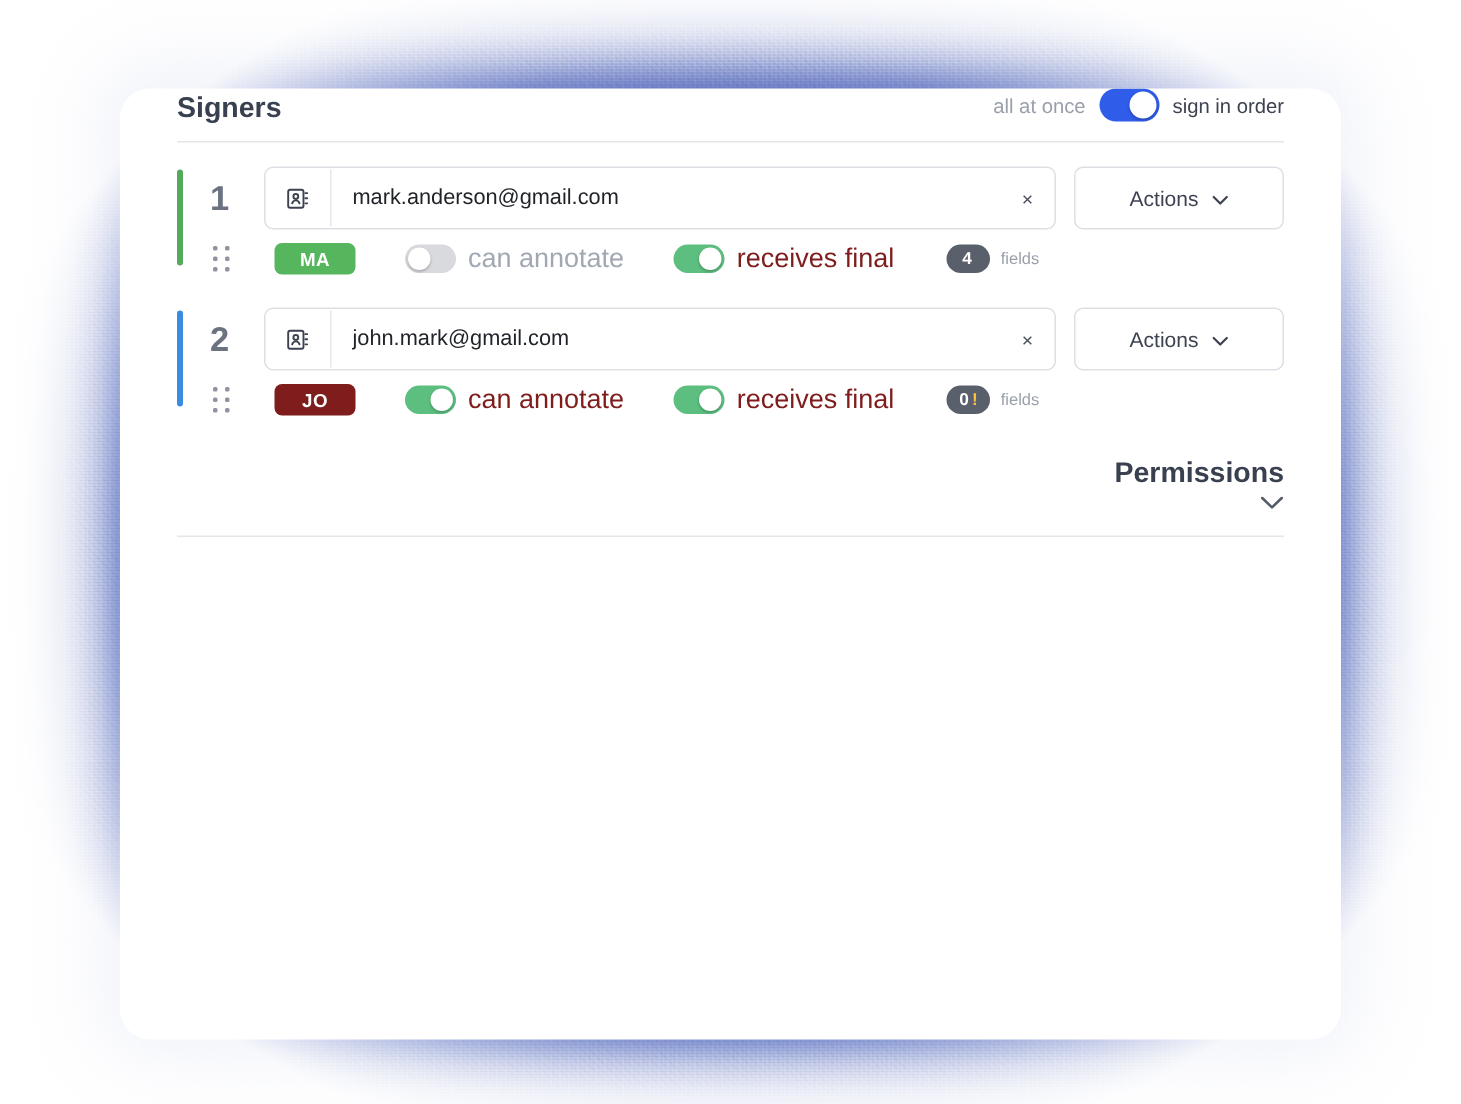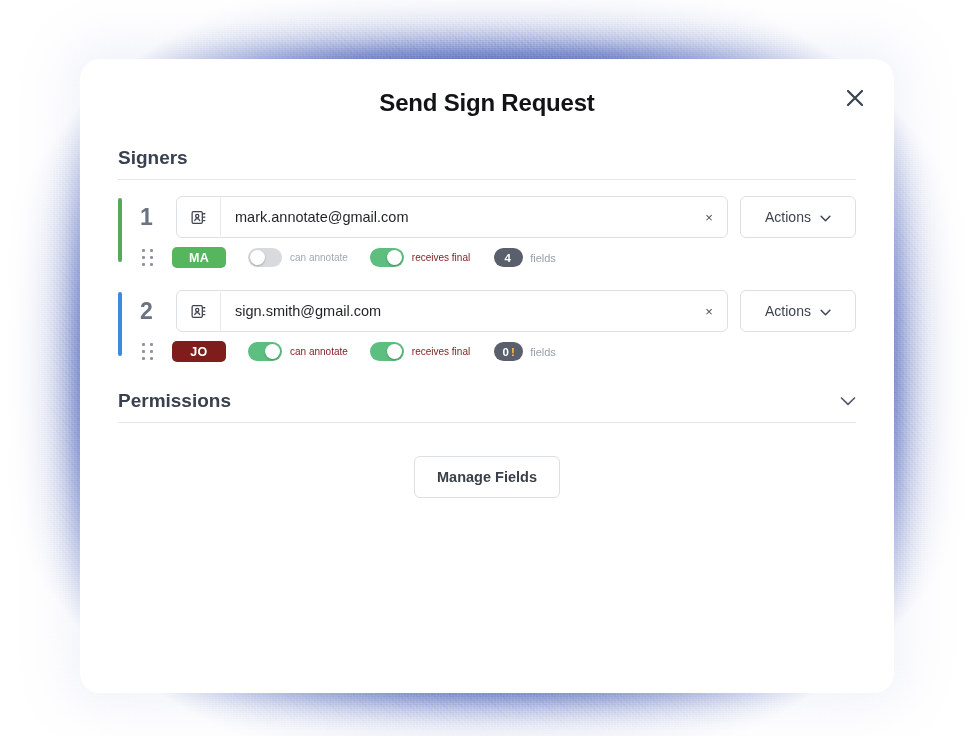--- a/index.html
+++ b/index.html
@@ -230,37 +230,37 @@
     font-size: 13px;
     color: #4a4f59;
     cursor: pointer;
     flex: 0 0 auto;
     margin-right: 4px;
   }
   .actions-btn {
     flex: 0 0 auto;
     height: 40px;
     min-width: 88px;
-    padding: 0 13px;
+    padding: 0 25px;
     border: 1px solid #dcdfe4;
     border-radius: 6px;
     background: #fff;
     display: flex;
     align-items: center;
     justify-content: center;
     gap: 9px;
     font-size: 14px;
     color: #3d4350;
     cursor: pointer;
   }
 
   .signer-bottom {
     display: flex;
     align-items: center;
-    gap: 10px;
+    gap: 21px;
     margin-top: 9px;
     padding-left: 2px;
   }
   .drag-handle {
     width: 14px;
     height: 18px;
     display: grid;
     grid-template-columns: 4px 4px;
     grid-template-rows: repeat(3, 4px);
     gap: 3px 4px;
@@ -292,21 +292,21 @@
   }
   .initials.green { background: #56b65e; }
   .initials.blue  { background: #7f1d1d; }
 
   .opt {
     display: flex;
     align-items: center;
     gap: 8px;
     margin-left: 12px;
   }
-  .opt-label { font-size: 10px; }
+  .opt-label { font-size: 18px; }
   .opt-label.off { color: #a2a8b2; }
   .opt-label.on  { color: #7f1d1d; }
 
   .fields-group {
     display: flex;
     align-items: center;
     gap: 7px;
     margin-left: 14px;
   }
   .count-badge {
@@ -346,20 +346,21 @@
 
   
   .collapse {
     margin-top: 28px;
     display: flex;
     align-items: flex-end;
     justify-content: space-between;
     padding-bottom: 10px;
     border-bottom: 1px solid #e4e6ea;
     cursor: pointer;
+    flex-direction: column;
   }
   .collapse .section-title { font-size: 19px; }
   .chev { color: #545b68; padding-bottom: 2px; }
 
   
   .footer {
     margin-top: 33px;
     display: flex;
     align-items: center;
     justify-content: center;
@@ -393,54 +394,49 @@
 
 <div id="stage">
 
   <div class="glow"></div>
   <div class="glow g2"></div>
   <div class="glow-noise"></div>
   <div class="glow-mask"></div>
 
   <div class="modal">
 
-    <div class="modal-header">
-      <div class="modal-title">Send Sign Request</div>
-      <div class="close-btn">
-        <span>
-          <svg width="22" height="22" viewBox="0 0 22 22" fill="none" stroke="currentColor" stroke-width="2.2" stroke-linecap="round">
-            <path d="M4 4 L18 18 M18 4 L4 18"></path>
-          </svg>
-        </span>
-      </div>
-    </div>
 
     <div class="body-wrap">
 
       
       <div class="section-head">
         <div class="section-title">Signers</div>
+        <div class="order-toggle-wrap">
+          <span class="order-label-off">all at once</span>
+          <div class="tgl blue on"></div>
+          <span class="order-label-on">sign in order</span>
+        </div>
       </div>
 
       <div class="signers">
 
         <div class="signer">
           <div class="accent green"></div>
           <div class="signer-top">
             <div class="signer-num">1</div>
             <div class="email-box">
               <span class="email-icon">
                 <svg width="17" height="17" viewBox="0 0 20 20" fill="none" stroke="currentColor" stroke-width="1.5">
                   <rect x="2.5" y="3" width="12" height="14" rx="1.6"></rect>
                   <circle cx="8.5" cy="8.2" r="1.9"></circle>
                   <path d="M5.6 13.6c.5-1.5 1.7-2.3 2.9-2.3s2.4.8 2.9 2.3" stroke-linecap="round"></path>
                   <path d="M16 5.6h1.4M16 9.6h1.4M16 13.6h1.4" stroke-linecap="round"></path>
                 </svg>
               </span>
-              <span class="email-val">mark.annotate@gmail.com</span>
+              <span class="email-val">mark.anderson@gmail.com</span>
               <span class="email-clear">×</span>
             </div>
             <div class="actions-btn">
               <span>Actions</span>
               <span>
                 <svg width="11" height="7" viewBox="0 0 12 8" fill="none" stroke="currentColor" stroke-width="1.7" stroke-linecap="round" stroke-linejoin="round">
                     <path d="M1 1.5 L6 6.5 L11 1.5"></path>
                   </svg>
               </span>
             </div>
@@ -479,21 +475,21 @@
             <div class="signer-num">2</div>
             <div class="email-box">
               <span class="email-icon">
                 <svg width="17" height="17" viewBox="0 0 20 20" fill="none" stroke="currentColor" stroke-width="1.5">
                   <rect x="2.5" y="3" width="12" height="14" rx="1.6"></rect>
                   <circle cx="8.5" cy="8.2" r="1.9"></circle>
                   <path d="M5.6 13.6c.5-1.5 1.7-2.3 2.9-2.3s2.4.8 2.9 2.3" stroke-linecap="round"></path>
                   <path d="M16 5.6h1.4M16 9.6h1.4M16 13.6h1.4" stroke-linecap="round"></path>
                 </svg>
               </span>
-              <span class="email-val">sign.smith@gmail.com</span>
+              <span class="email-val">john.mark@gmail.com</span>
               <span class="email-clear">×</span>
             </div>
             <div class="actions-btn">
               <span>Actions</span>
               <span>
                 <svg width="11" height="7" viewBox="0 0 12 8" fill="none" stroke="currentColor" stroke-width="1.7" stroke-linecap="round" stroke-linejoin="round">
                     <path d="M1 1.5 L6 6.5 L11 1.5"></path>
                   </svg>
               </span>
             </div>
@@ -533,18 +529,17 @@
         <span class="section-title">Permissions</span>
         <span class="chev">
           <svg width="16" height="10" viewBox="0 0 16 10" fill="none" stroke="currentColor" stroke-width="1.7" stroke-linecap="round" stroke-linejoin="round">
               <path d="M1.5 2 L8 8.3 L14.5 2"></path>
             </svg>
         </span>
       </div>
 
 
       <div class="footer">
-        <div class="btn secondary">Manage Fields</div>
       </div>
 
     </div>
   </div>
 </div>
 
 </body></html>

